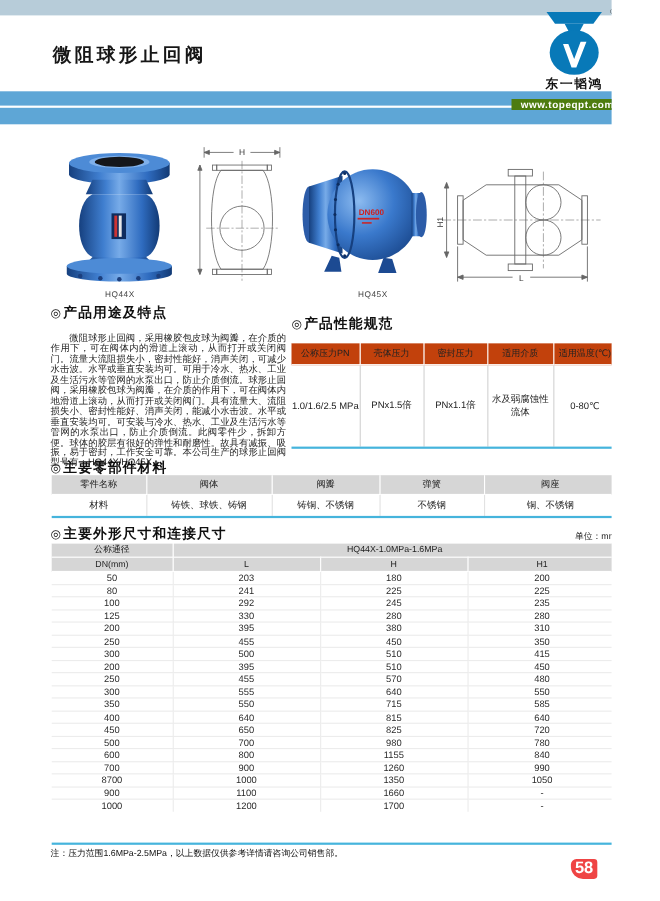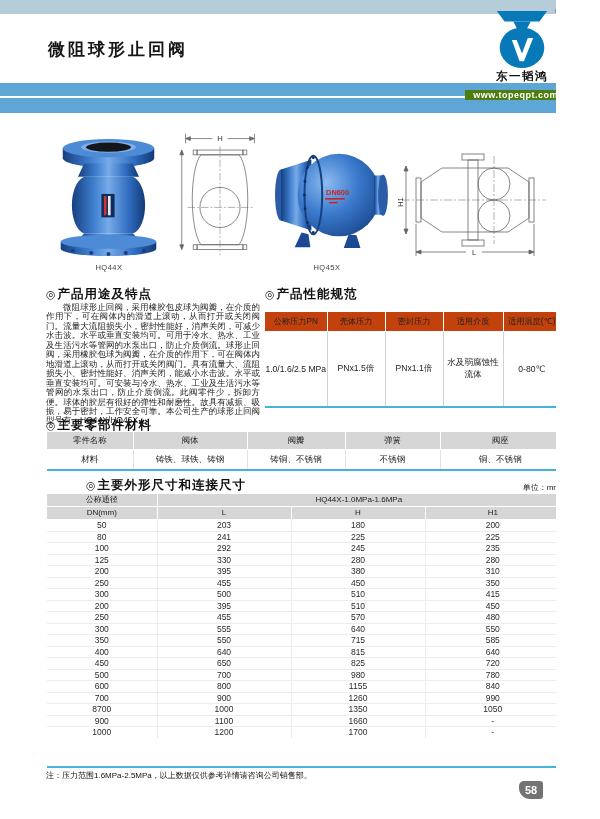--- a/index.html
+++ b/index.html
@@ -17,28 +17,28 @@
   
   #banner{left:0;top:83px;width:600px;height:30px;background:#5ea6d6;}
   #banner-line{position:absolute;left:0;top:13px;width:600px;height:1.5px;background:#ffffff;}
   #website-label{position:absolute;right:34px;top:7px;background:#4d7c0f;padding:0 8px;
                  font-size:9px;font-weight:bold;color:#ffffff;letter-spacing:.5px;}
 
   
   .caption{font-size:7.5px;color:#444;letter-spacing:.5px;text-align:center;}
   #photo1{left:50px;top:136px;} #draw1{left:176px;top:130px;}
   #photo2{left:268px;top:146px;} #draw2{left:396px;top:144px;}
-  #caption1{left:50px;top:263px;width:118px;} #caption2{left:264px;top:263px;width:126px;text-align:center;}
+  #caption1{left:50px;top:263px;width:118px;} #caption2{left:276px;top:263px;width:126px;text-align:center;}
 
   
   .sec-title{font-size:12.5px;font-weight:bold;color:#101010;letter-spacing:1px;}
   .sec-title .marker{font-size:11px;margin-right:1px;font-weight:normal;}
 
   
-  #features-title{left:46px;top:286px;text-align:center;}
+  #features-title{left:46px;top:276px;text-align:center;}
   #features-body{left:46px;top:303px;width:214px;font-size:8.5px;line-height:9.45px;
                  text-align:justify;text-indent:2em;color:#1c1c1c;}
 
   
   table{border-collapse:collapse;table-layout:fixed;border:hidden;}
   th,td{padding:0;text-align:center;vertical-align:middle;font-weight:normal;}
   .cyan{height:2px;background:#45b4dc;}
 
   
   #performance-title{left:265px;top:286px;}
@@ -48,31 +48,31 @@
   #performance-cyan{left:265px;top:406px;width:295px;}
 
   
   #materials-title{left:46px;top:417px;}
   #materials-table{position:absolute;left:47px;top:432px;width:513px;}
   #materials-table th{background:#d6d6d6;height:17px;font-size:8.4px;color:#222;border:1px solid #fff;}
   #materials-table td{height:19px;font-size:8.6px;color:#222;border:1px solid #e2e2e2;}
   #materials-cyan{left:47px;top:469px;width:513px;}
 
   
-  #dimensions-title{left:46px;top:477px;margin-left:40px;}
+  #dimensions-title{left:46px;top:477px;}
   #unit-label{left:420px;top:482px;width:140px;text-align:right;font-size:8px;color:#222;}
   #dimensions-table{position:absolute;left:47px;top:493px;width:513px;border-top:1px solid #ababab;}
   #dimensions-table thead th{background:#d6d6d6;height:12px;line-height:12px;font-size:8px;color:#222;border:1px solid #fff;}
   #dimensions-table tbody td{height:10px;line-height:10.5px;font-size:8.5px;color:#2a2a2a;border:1px solid #ececec;}
   #dimensions-table tbody tr[data-name="dimension-group-band"] td{background:#c9c9c9;height:11px;font-size:8.5px;color:#111;border:1px solid #fff;}
   #dimensions-cyan{left:47px;top:766px;width:513px;}
 
   #note{left:46px;top:770px;width:520px;font-size:8px;color:#111;}
-  #page-badge{left:519px;top:781px;width:24px;height:18px;background:#737373;border-radius:5px 3px 3px 11px;
-              color:#fff;font-size:11px;font-weight:bold;text-align:center;line-height:18px;}
+  #page-badge{left:519px;top:781px;width:24px;height:18px;background:#ef4444;border-radius:5px 3px 3px 11px;
+              color:#fff;font-size:15px;font-weight:bold;text-align:center;line-height:18px;}
 </style>
 </head>
 <body>
 
 <div id="page" data-name="catalog-page">
 
   <div id="top-strip" class="abs" data-name="top-strip"></div>
 
   <div id="page-title" class="abs" data-name="page-title">微阻球形止回阀</div>
 

